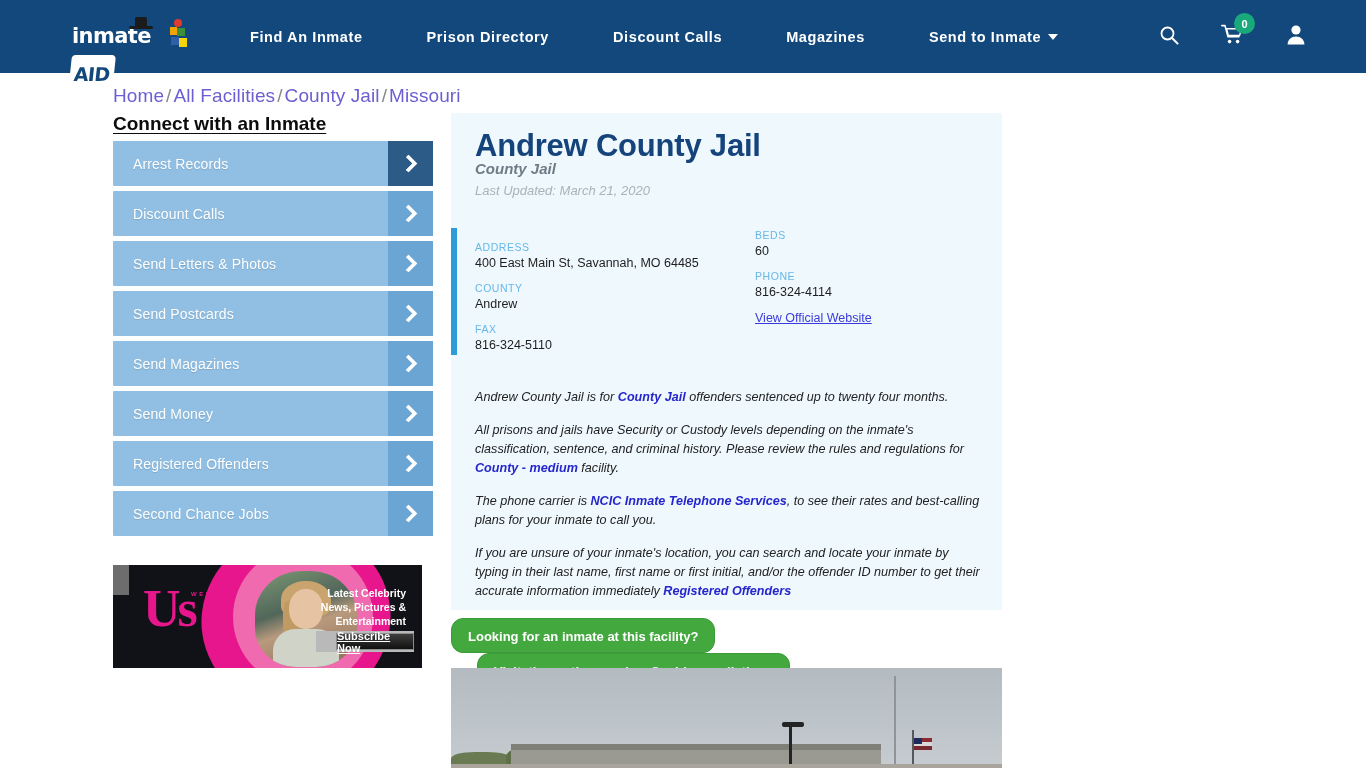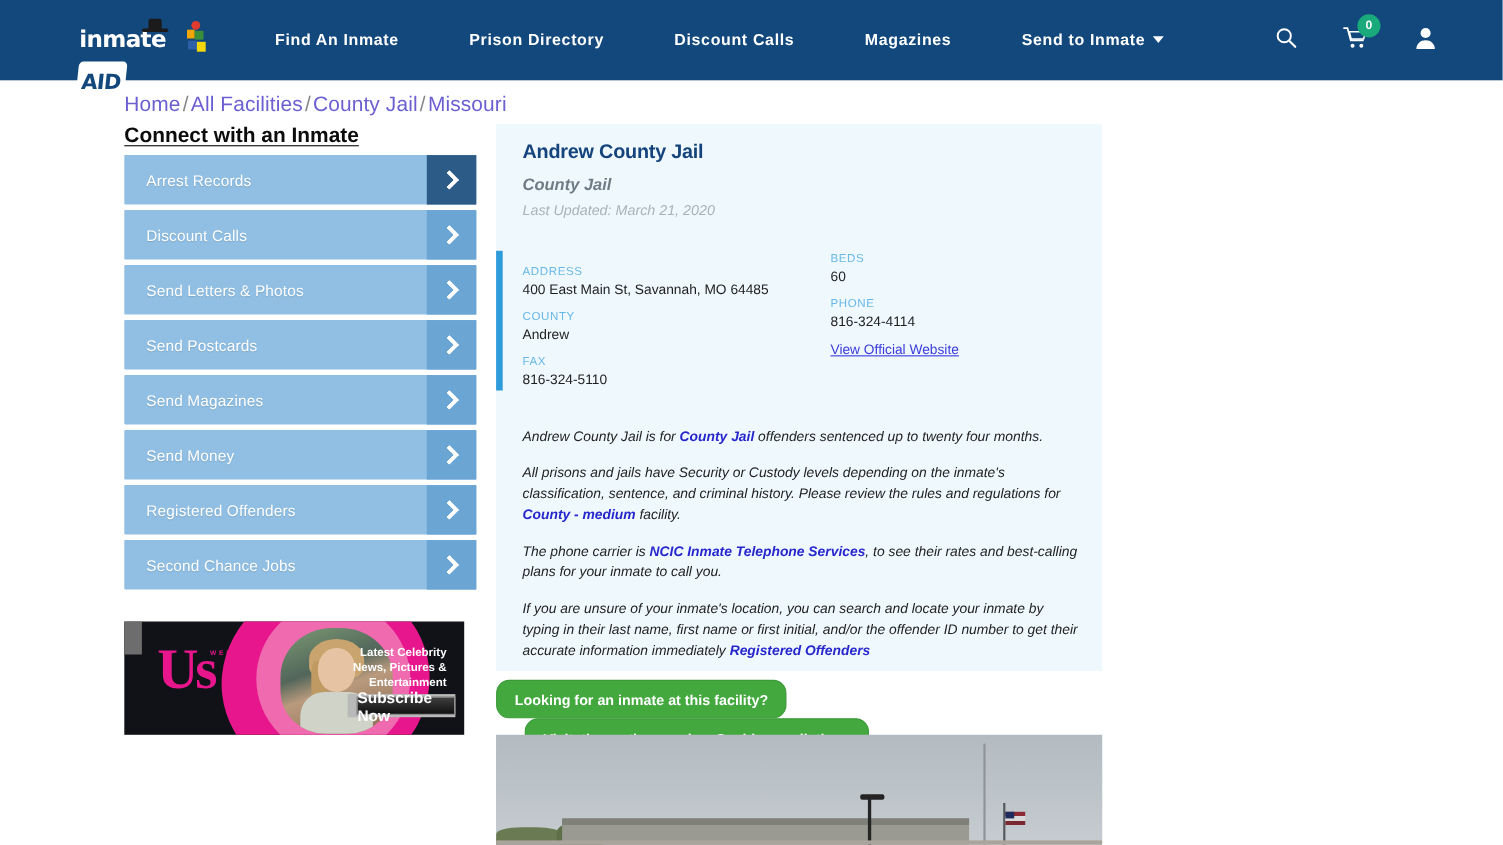--- a/index.html
+++ b/index.html
@@ -116,34 +116,34 @@
   .ad .photo .hair { position:absolute; left:26px; top:10px; width:50px; height:36px; border-radius:50% 50% 30% 30%; background:#caa46f; }
   .ad .photo .hair2 { position:absolute; left:28px; top:30px; width:14px; height:40px; background:#c09a63; border-radius:30%; }
   .ad .photo .body { position:absolute; left:18px; top:58px; width:66px; height:44px; background:#cfd3c8; border-radius:22px 22px 0 0; }
   .ad .uslogo { position:absolute; left:30px; top:22px; font-size:52px; font-weight:bold; color:#e8168c; font-family:Liberation Serif, serif; line-height:44px; letter-spacing:-3px; }
   .ad .usw { position:absolute; left:78px; top:26px; font-size:6px; color:#e8168c; letter-spacing:2.5px; font-weight:bold; }
   .ad .adtext {
     position:absolute; right:16px; top:21px; width:108px; text-align:right;
     color:#ffffff; font-size:10.5px; line-height:14px; font-weight:bold;
   }
   .ad .subbtn {
-    position:absolute; right:8px; top:68px; width:90px; height:17px;
+    position:absolute; right:8px; top:68px; width:78px; height:17px;
     background: linear-gradient(#3f3f3f,#101010); border:1px solid #8d8d8d;
-    color:#fff; font-size:14px; font-weight:bold; display:flex; align-items:center; justify-content:center;
+    color:#fff; font-size:11px; font-weight:bold; display:flex; align-items:center; justify-content:center;text-decoration:underline;
   }
   .ad .subglow { position:absolute; right:8px; top:66px; width:98px; height:21px; background:#b9b9b9; }
 
   
   .card {
     position: absolute; left: 451px; top: 113px;
     width: 551px; height: 497px; background: #eef8fd;
   }
   .card-title {
     position: absolute; left: 24px; top: 15px;
-    font-size: 18px; font-weight: bold; color: #15447c; letter-spacing: -0.2px;
+    font-size: 31px; font-weight: bold; color: #15447c; letter-spacing: -0.2px;
   }
   .card-sub {
     position: absolute; left: 24px; top: 47px;
     font-size: 15px; font-weight: bold; font-style: italic; color: #6f7c86;
   }
   .card-updated {
     position: absolute; left: 24px; top: 70px;
     font-size: 13px; font-style: italic; color: #a9b3ba;
   }
   .accent-bar { position: absolute; left: 0px; top: 115px; width: 6px; height: 127px; background: #2e9bdb; }

